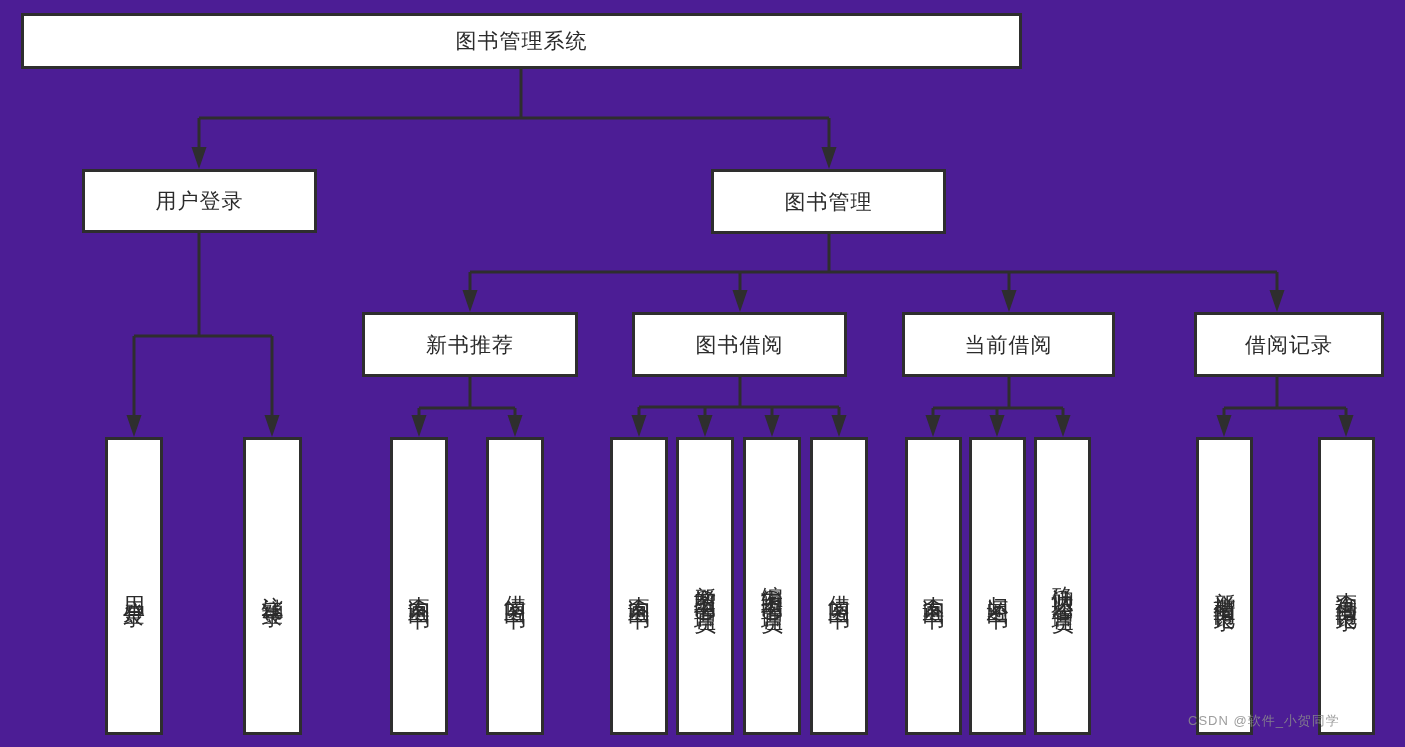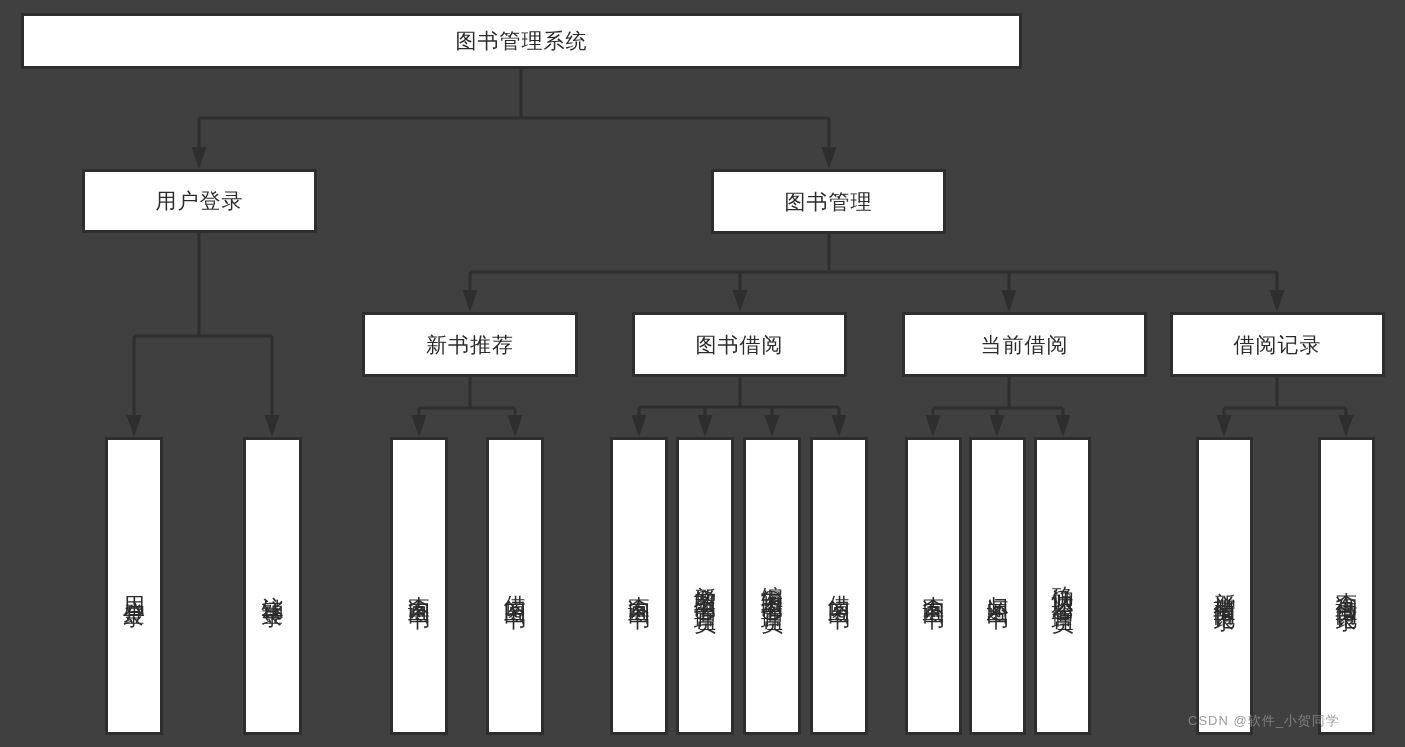--- a/index.html
+++ b/index.html
@@ -7,21 +7,21 @@
     padding: 0;
     background: #ffffff;
   }
   body {
     font-family: "Liberation Sans", "DejaVu Sans", sans-serif;
   }
   .canvas {
     position: relative;
     width: 1405px;
     height: 747px;
-    background: #404040;
+    background: #4c1d95;
     overflow: hidden;
   }
   .connectors {
     position: absolute;
     left: 0;
     top: 0;
     width: 1405px;
     height: 747px;
     pointer-events: none;
   }
@@ -137,22 +137,22 @@
     </g>
   </svg>
 
   <div class="node" style="left:21px; top:13px; width:1001px; height:56px;">图书管理系统</div>
 
   <div class="node" style="left:82px; top:169px; width:235px; height:64px;">用户登录</div>
   <div class="node" style="left:711px; top:169px; width:235px; height:65px;font-family:Liberation Serif, serif;">图书管理</div>
 
   <div class="node" style="left:632px; top:312px; width:215px; height:65px;">图书借阅</div>
   <div class="node" style="left:362px; top:312px; width:216px; height:65px;">新书推荐</div>
-  <div class="node" style="left:902px; top:312px; width:245px; height:65px;">当前借阅</div>
-  <div class="node" style="left:1170px; top:312px; width:215px; height:65px;">借阅记录</div>
+  <div class="node" style="left:902px; top:312px; width:213px; height:65px;">当前借阅</div>
+  <div class="node" style="left:1194px; top:312px; width:190px; height:65px;">借阅记录</div>
 
   <div class="node leaf" style="left:105px; top:437px; width:58px; height:298px;">用户登录</div>
   <div class="node leaf" style="left:243px; top:437px; width:59px; height:298px;">注销登录</div>
   <div class="node leaf" style="left:390px; top:437px; width:58px; height:298px;">查询图书</div>
   <div class="node leaf" style="left:486px; top:437px; width:58px; height:298px;">借阅图书</div>
   <div class="node leaf" style="left:610px; top:437px; width:58px; height:298px;">查询图书</div>
   <div class="node leaf" style="left:676px; top:437px; width:58px; height:298px;">新增图书（管理员）</div>
   <div class="node leaf" style="left:743px; top:437px; width:58px; height:298px;">编辑图书（管理员）</div>
   <div class="node leaf" style="left:810px; top:437px; width:58px; height:298px;">借阅图书</div>
   <div class="node leaf" style="left:905px; top:437px; width:57px; height:298px;">查询图书</div>

